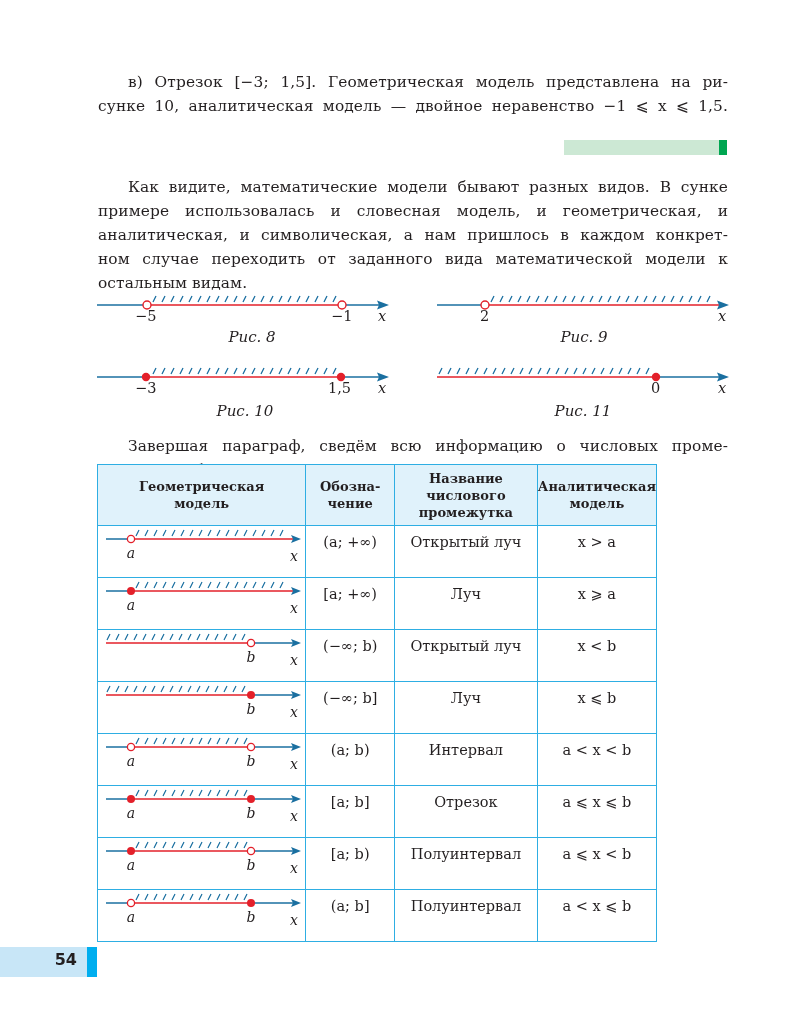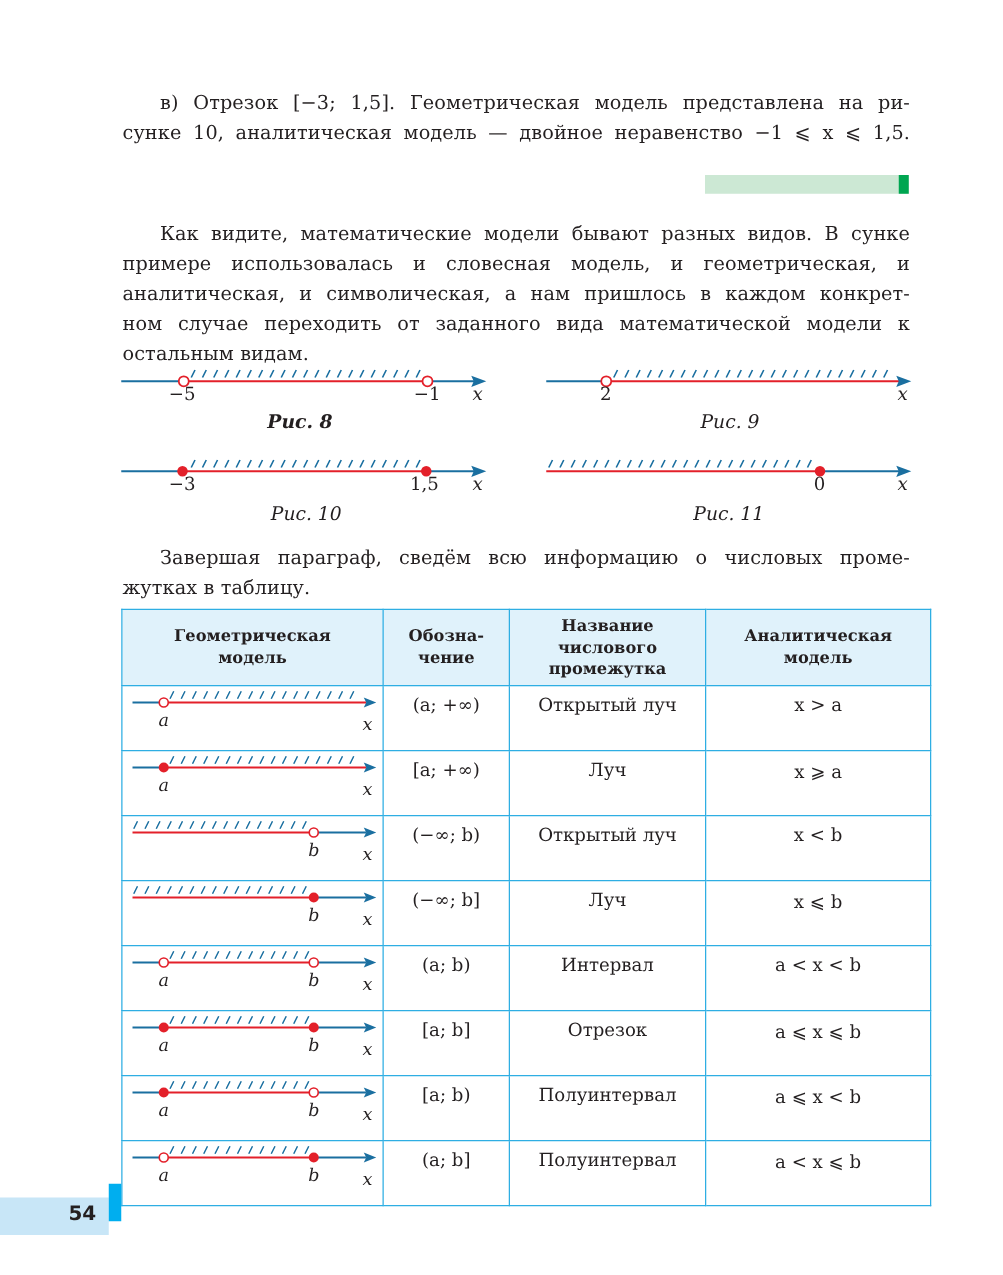--- a/index.html
+++ b/index.html
@@ -9,29 +9,29 @@
           text-align:justify; letter-spacing:0.1px; }
   .para .ln { display:block; text-align-last:justify; }
   .para .ln.last { text-align-last:left; }
   .mark { position:absolute; left:564px; top:140px; width:163px; height:15px; background:#cce8d4; }
   .mark::after { content:""; position:absolute; right:0; top:0; width:8px; height:15px; background:#00a651; }
   .fig { position:absolute; }
   .fig svg { display:block; overflow:visible; }
   .fig-caption { position:absolute; font-style:italic; font-size:15px; text-align:center; width:120px; }
   .tick-label { position:absolute; font-size:14.5px; }
   .xlab { font-style:italic; }
-  table.summary { position:absolute; left:97px; top:487px; width:648px; border-collapse:collapse; }
+  table.summary { position:absolute; left:97px; top:464px; width:560px; border-collapse:collapse; }
   table.summary td, table.summary th { border:1.6px solid #2eaee3; padding:0; text-align:center; vertical-align:middle; }
   table.summary th { background:#e0f2fb; font-weight:bold; font-size:13px; line-height:17px; height:60px;
                      font-family:"DejaVu Serif",serif; color:#231f20; }
   table.summary td { height:43px; font-size:14.5px; vertical-align:top; padding-top:8px; }
   td.geo { width:206px; padding:0 !important; position:relative; }
   td.geo svg { display:block; }
   .math { font-style:normal; }
-  .page-bar { position:absolute; left:0; top:947px; width:87px; height:30px; background:#c8e6f7;margin-top:11px; }
+  .page-bar { position:absolute; left:0; top:947px; width:87px; height:30px; background:#c8e6f7; }
   .page-bar .num { position:absolute; right:10px; top:3px; font-family:"DejaVu Sans","Liberation Sans",sans-serif;
                    font-weight:bold; font-size:16px; color:#231f20; }
   .page-strip { position:absolute; left:87px; top:947px; width:10px; height:30px; background:#00aeef; }
 </style>
 </head>
 <body>
 
 <div class="para" style="top:70px;">
   <span class="ln" style="text-indent:30px">в) Отрезок [−3; 1,5]. Геометрическая модель представлена на ри-</span>
   <span class="ln">сунке 10, аналитическая модель — двойное неравенство −1 ⩽ x ⩽ 1,5.</span>
@@ -52,21 +52,21 @@
     <line x1="50" y1="9" x2="245" y2="9" stroke="#e3202a" stroke-width="1.6"></line>
     <line x1="245" y1="9" x2="283" y2="9" stroke="#1a6fa0" stroke-width="1.6"></line>
     <polygon points="292,9 280,4.5 282,9 280,13.5" fill="#1a6fa0"></polygon>
     <path d="M56,6 l3,-6 M65,6 l3,-6 M74,6 l3,-6 M83,6 l3,-6 M92,6 l3,-6 M101,6 l3,-6 M110,6 l3,-6 M119,6 l3,-6 M128,6 l3,-6 M137,6 l3,-6 M146,6 l3,-6 M155,6 l3,-6 M164,6 l3,-6 M173,6 l3,-6 M182,6 l3,-6 M191,6 l3,-6 M200,6 l3,-6 M209,6 l3,-6 M218,6 l3,-6 M227,6 l3,-6 M236,6 l3,-6" stroke="#1a6fa0" stroke-width="1.3"></path>
     <circle cx="50" cy="9" r="4" fill="#fff" stroke="#e3202a" stroke-width="1.4"></circle>
     <circle cx="245" cy="9" r="4" fill="#fff" stroke="#e3202a" stroke-width="1.4"></circle>
   </svg>
   <span class="tick-label" style="left:38px; top:12px;">−5</span>
   <span class="tick-label" style="left:234px; top:12px;">−1</span>
   <span class="tick-label xlab" style="left:281px; top:12px;">x</span>
-  <span class="fig-caption" style="left:83px; top:32px;font-weight:bold;">Рис. 8</span>
+  <span class="fig-caption" style="left:95px; top:32px;">Рис. 8</span>
 </div>
 
 <div class="fig" style="left:437px; top:296px;">
   <svg width="300" height="20">
     <line x1="0" y1="9" x2="48" y2="9" stroke="#1a6fa0" stroke-width="1.6"></line>
     <line x1="48" y1="9" x2="285" y2="9" stroke="#e3202a" stroke-width="1.6"></line>
     <polygon points="292,9 280,4.5 282,9 280,13.5" fill="#1a6fa0"></polygon>
     <path d="M54,6 l3,-6 M63,6 l3,-6 M72,6 l3,-6 M81,6 l3,-6 M90,6 l3,-6 M99,6 l3,-6 M108,6 l3,-6 M117,6 l3,-6 M126,6 l3,-6 M135,6 l3,-6 M144,6 l3,-6 M153,6 l3,-6 M162,6 l3,-6 M171,6 l3,-6 M180,6 l3,-6 M189,6 l3,-6 M198,6 l3,-6 M207,6 l3,-6 M216,6 l3,-6 M225,6 l3,-6 M234,6 l3,-6 M243,6 l3,-6 M252,6 l3,-6 M261,6 l3,-6 M270,6 l3,-6" stroke="#1a6fa0" stroke-width="1.3"></path>
     <circle cx="48" cy="9" r="4" fill="#fff" stroke="#e3202a" stroke-width="1.4"></circle>
   </svg>

